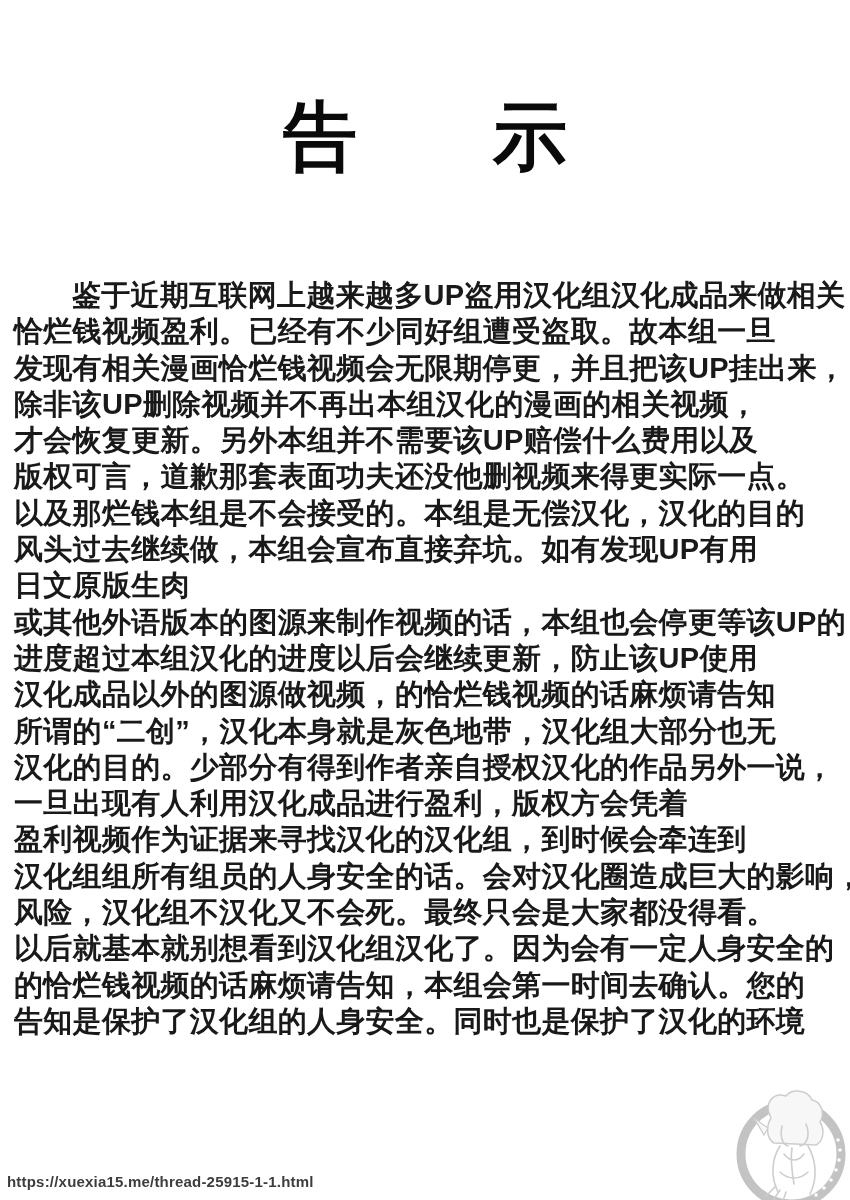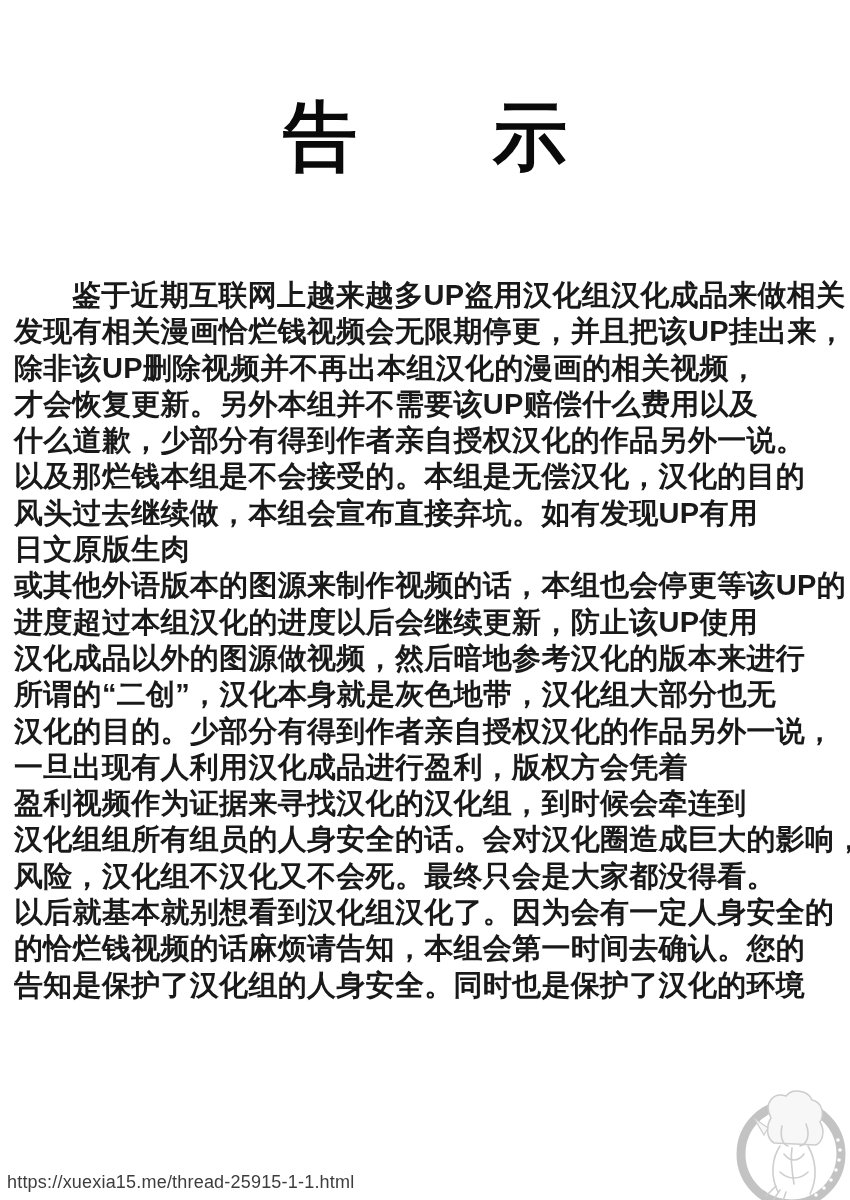--- a/index.html
+++ b/index.html
@@ -21,53 +21,54 @@
     position:absolute;top:277px;left:14px;right:4px;
     font-size:29px;line-height:36.3px;
     font-weight:600;
     color:#191919;
     letter-spacing:0.3px;
   }
   .body p{margin:0;white-space:nowrap;}
   .body p.indent{text-indent:58px;}
   .source-url{
     position:absolute;left:7px;top:1173px;
-    font-size:18px;line-height:18px;
+    font-size:15px;line-height:18px;
     color:#3d3d3d;
     letter-spacing:0.2px;
-    font-weight:400;
+    font-weight:700;
   }
   .watermark{
     position:absolute;right:2px;bottom:-12px;
     width:118px;height:124px;
     opacity:0.9;
   }
 </style>
 </head>
 <body>
 
 <div class="page">
 
   <h1 class="title">
     <span>告</span>
     <span>示</span>
   </h1>
 
   <div class="body">
     <p class="indent">鉴于近期互联网上越来越多UP盗用汉化组汉化成品来做相关</p>
+    <p>恰烂钱视频盈利。已经有不少同好组遭受盗取。故本组一旦</p>
     <p>发现有相关漫画恰烂钱视频会无限期停更，并且把该UP挂出来，</p>
     <p>除非该UP删除视频并不再出本组汉化的漫画的相关视频，</p>
     <p>才会恢复更新。另外本组并不需要该UP赔偿什么费用以及</p>
-    <p>什么道歉，少部分有得到作者亲自授权汉化的作品另外一说。</p>
+    <p>版权可言，道歉那套表面功夫还没他删视频来得更实际一点。</p>
     <p>以及那烂钱本组是不会接受的。本组是无偿汉化，汉化的目的</p>
     <p>风头过去继续做，本组会宣布直接弃坑。如有发现UP有用</p>
     <p>日文原版生肉</p>
     <p>或其他外语版本的图源来制作视频的话，本组也会停更等该UP的</p>
     <p>进度超过本组汉化的进度以后会继续更新，防止该UP使用</p>
-    <p>汉化成品以外的图源做视频，然后暗地参考汉化的版本来进行</p>
+    <p>汉化成品以外的图源做视频，的恰烂钱视频的话麻烦请告知</p>
     <p>所谓的“二创”，汉化本身就是灰色地带，汉化组大部分也无</p>
     <p>汉化的目的。少部分有得到作者亲自授权汉化的作品另外一说，</p>
     <p>一旦出现有人利用汉化成品进行盈利，版权方会凭着</p>
     <p>盈利视频作为证据来寻找汉化的汉化组，到时候会牵连到</p>
     <p>汉化组组所有组员的人身安全的话。会对汉化圈造成巨大的影响，</p>
     <p>风险，汉化组不汉化又不会死。最终只会是大家都没得看。</p>
     <p>以后就基本就别想看到汉化组汉化了。因为会有一定人身安全的</p>
     <p>的恰烂钱视频的话麻烦请告知，本组会第一时间去确认。您的</p>
     <p>告知是保护了汉化组的人身安全。同时也是保护了汉化的环境</p>
   </div>

